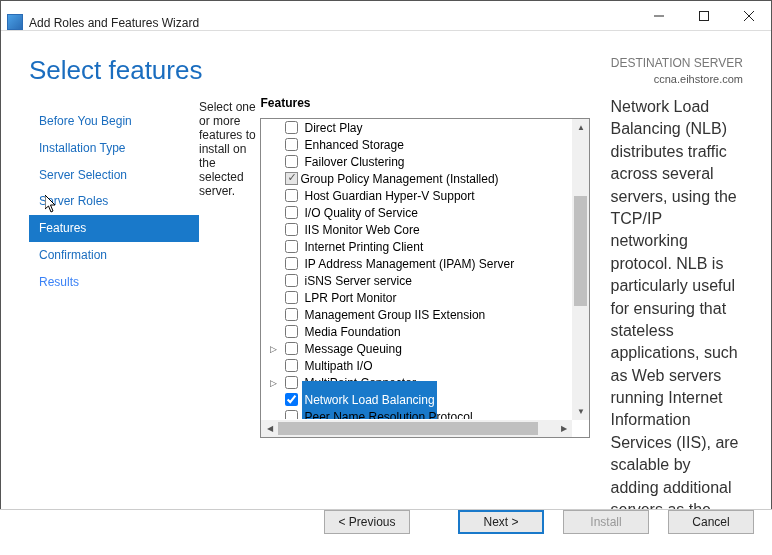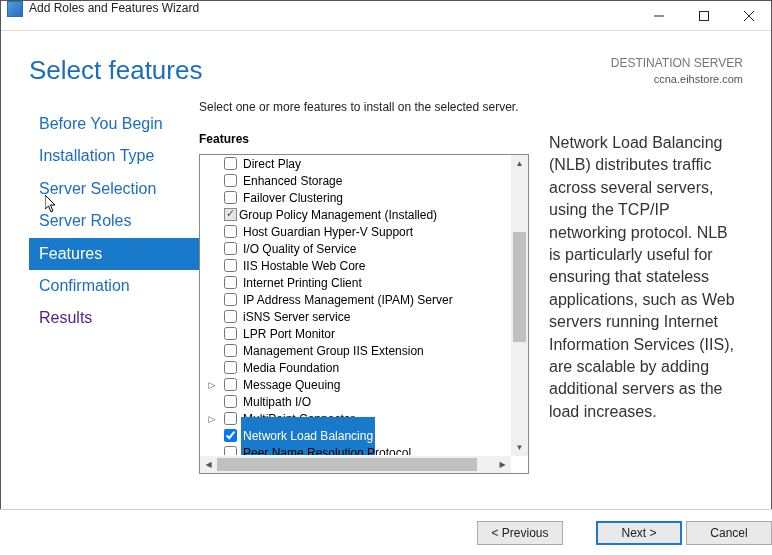--- a/index.html
+++ b/index.html
@@ -1,33 +1,33 @@
 <!DOCTYPE html>
 <html><head>
 <meta charset="utf-8">
 <style>
 * { box-sizing: border-box; margin: 0; padding: 0; font-family: "Segoe UI", Tahoma, sans-serif; }
 body { background: #fff; width: 772px; height: 555px; overflow: hidden; border: 1px solid #555; }
-.titlebar { height: 30px; display: flex; align-items: flex-start; padding-left: 6px; border-bottom: 1px solid #ddd; }
+.titlebar { height: 30px; display: flex; align-items: flex-end; padding-left: 6px; border-bottom: 1px solid #ddd; }
 .titlebar .app-icon { width: 16px; height: 16px; margin-right: 6px; display: inline-block; background: linear-gradient(135deg,#4aa0e6,#2a6cb5); border:1px solid #2a6cb5; }
 .titlebar .title { font-size: 12px; color: #222; flex:1; }
 .titlebar .win-btns { display:flex; }
 .titlebar .win-btn { width: 45px; height: 29px; display:flex; align-items:center; justify-content:center; font-size:11px; color:#222; }
 .titlebar .win-btn svg { stroke:#222; stroke-width:1; fill:none; }
 .header-row { display:flex; align-items:flex-end; padding: 24px 28px 10px 28px; }
 .page-title { color:#1a6dbf; font-size: 26px; font-weight: 400; flex:1; }
 .dest { text-align:right; font-size:11px; color:#555; line-height:1.3; }
 .dest .label { color:#777; font-size:12px; }
 .main { display:flex; padding:0 28px; gap: 0; }
 .sidebar { width: 170px; padding-top: 12px; }
-.sidebar .step { font-size: 16px; padding: 5px 10px 5px 10px; color:#1a6dbf; cursor:default; line-height:1.4; }
-.sidebar .step.inactive { color:#4c1d95; }
+.sidebar .step { font-size: 12px; padding: 5px 10px 5px 10px; color:#1a6dbf; cursor:default; line-height:1.4; }
+.sidebar .step.inactive { color:#3b82f6; }
 .sidebar .step.active { background:#1979ca; color:#fff; }
 .cursor-arrow { position:absolute; left: 45px; top: 195px; }
-.content { flex:1; display:flex; flex-direction:column; }
+.content { flex:1; display:flex; flex-direction:row; }
 .instruction { font-size:12px; color:#222; margin: 4px 0 18px 0; }
 .twocol { display:flex; gap: 20px; }
 .feat-col { width: 330px; }
 .col-title { font-size:12px; font-weight:bold; margin-bottom:8px; }
 .listbox { border:1px solid #888; height: 320px; overflow:hidden; position:relative; font-size:12px; background:#fff; }
 .listbox-inner { overflow:hidden; height:300px; }
 .feat-row { display:flex; align-items:center; height:17px; padding-left: 24px; white-space:nowrap; }
 .feat-row .expander { width:12px; margin-left:-18px; margin-right:6px; color:#555; font-size:9px; display:inline-block; text-align:center; }
 .feat-row input[type=checkbox] { width:13px; height:13px; margin-right:4px; }
 .feat-row .label { padding: 12px 2px; }
@@ -37,21 +37,21 @@
 .vscroll { position:absolute; right:0; top:0; bottom:17px; width:17px; background:#f0f0f0; display:flex; flex-direction:column; }
 .vscroll .arrow { height:17px; display:flex; align-items:center; justify-content:center; font-size:8px; color:#555; }
 .vscroll .track { flex:1; position:relative; }
 .vscroll .thumb { position:absolute; left:2px; right:2px; top: 60px; height:110px; background:#c0c0c0; }
 .hscroll { position:absolute; left:0; right:17px; bottom:0; height:17px; background:#f0f0f0; display:flex; }
 .hscroll .arrow { width:17px; display:flex; align-items:center; justify-content:center; font-size:8px; color:#555; }
 .hscroll .track { flex:1; position:relative; }
 .hscroll .thumb { position:absolute; top:2px; bottom:2px; left:0; width:260px; background:#c0c0c0; }
 .desc-col { flex:1; }
 .desc-text { font-size:16px; color:#333; line-height:1.4; }
-.footer { position:absolute; bottom:0; left:0; right:0; border-top:1px solid #ccc; height:46px; display:flex; align-items:center; justify-content:flex-end; gap:4px; background:#fff; }
+.footer { position:absolute; bottom:0; left:0; right:0; border-top:1px solid #ccc; height:46px; display:flex; justify-content:flex-end; padding-right:18px; gap:19px; background:#fff; }
 .footer button { width:86px; height:24px; font-size:12px; background:#e9e9e9; border:1px solid #aaa; color:#222; }
 .footer button.primary { border:2px solid #1979ca; background:#e9e9e9;margin-left:29px; }
 .footer button:disabled { color:#999; }
 </style>
 </head>
 <body>
 
 <div class="titlebar">
   <span class="app-icon"></span>
   <span class="title">Add Roles and Features Wizard</span>
@@ -120,21 +120,21 @@
               <div class="feat-row">
                 <input type="checkbox" style="">
                 <span class="label">Host Guardian Hyper-V Support</span>
               </div>
               <div class="feat-row">
                 <input type="checkbox" style="">
                 <span class="label">I/O Quality of Service</span>
               </div>
               <div class="feat-row">
                 <input type="checkbox" style="">
-                <span class="label">IIS Hostable Web Core</span>
+                <span class="label">IIS Monitor Web Core</span>
               </div>
               <div class="feat-row">
                 <input type="checkbox" style="">
                 <span class="label">Internet Printing Client</span>
               </div>
               <div class="feat-row">
                 <input type="checkbox" style="">
                 <span class="label">IP Address Management (IPAM) Server</span>
               </div>
               <div class="feat-row">
@@ -199,14 +199,15 @@
   </div>
 </div>
 
 <svg class="cursor-arrow" width="14" height="18" viewBox="0 0 14 18">
     <path d="M0 0 L0 14 L3.5 11 L6 17 L8 16 L5.5 10 L10 10 Z" fill="#fff" stroke="#000" stroke-width="1"></path>
   </svg>
 
 <div class="footer">
   <button>&lt; Previous</button>
   <button class="primary">Next &gt;</button>
+  <button disabled="">Install</button>
   <button>Cancel</button>
 </div>
 
 </body></html>

